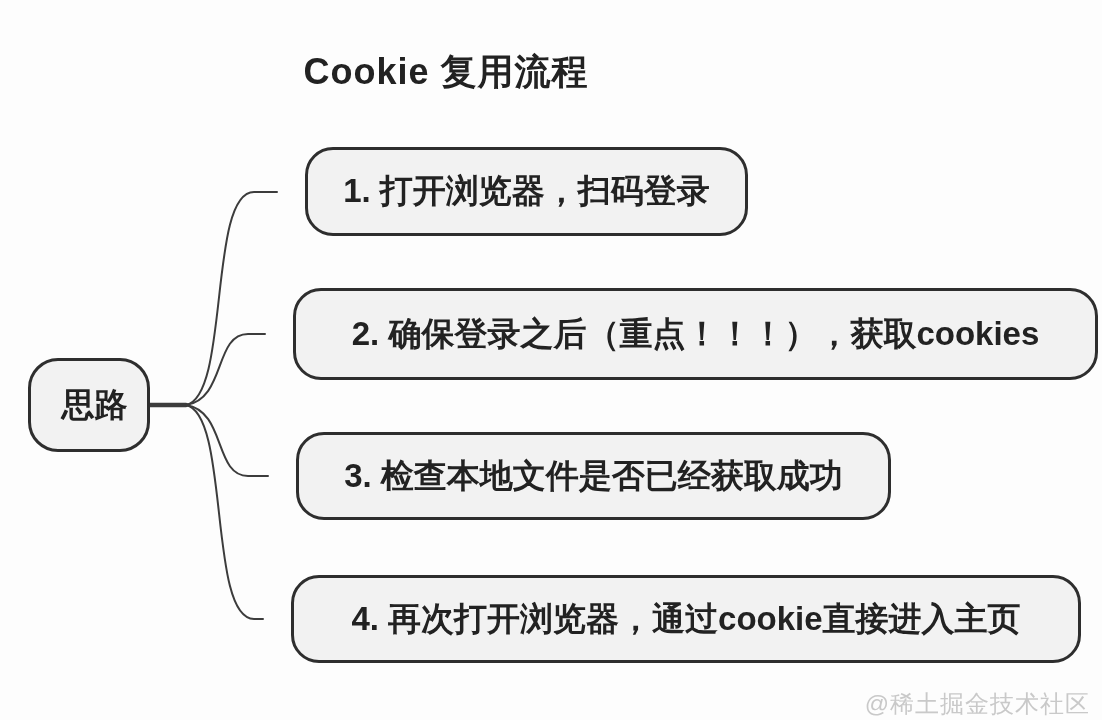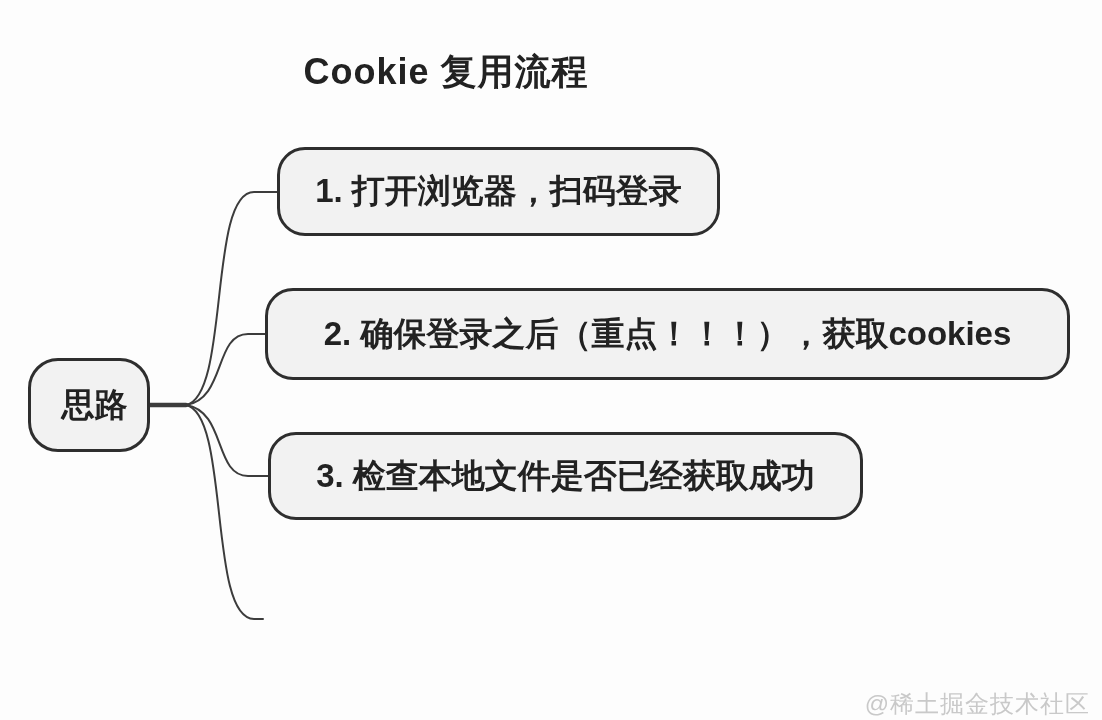--- a/index.html
+++ b/index.html
@@ -56,20 +56,21 @@
     left:28px; top:358px;
     width:122px; height:94px;
     border-radius:30px;
     font-size:33px;
     padding-left:11px;
   }
   .step-node{
     border-radius:28px;
     font-size:33px;
     padding:0 20px;
+    margin-left:28px;
   }
   .step1{left:277px; top:147px; width:443px; height:89px;}
   .step2{left:265px; top:288px; width:805px; height:92px;text-align:center;}
   .step3{left:268px; top:432px; width:595px; height:88px;}
   .step4{left:263px; top:575px; width:790px; height:88px;}
   .watermark{
     position:absolute;
     right:12px; top:688px;
     font-size:24px;
     color:var(--watermark);
@@ -89,16 +90,17 @@
     <path d="M186 405 C 226 399 214 334 248 334 L265 334" stroke-width="2"></path>
     <path d="M186 405 C 226 411 214 476 248 476 L268 476" stroke-width="2"></path>
     <path d="M186 405 C 230 414 208 619 254 619 L263 619" stroke-width="2"></path>
   </svg>
 
   <div class="node root-node">思路</div>
 
   <div class="node step-node step1">1. 打开浏览器，扫码登录</div>
   <div class="node step-node step2">2. 确保登录之后（重点！！！），获取cookies</div>
   <div class="node step-node step3">3. 检查本地文件是否已经获取成功</div>
+  <div class="node step-node step4">4. 再次打开浏览器，通过cookie直接进入主页</div>
 
   <div class="watermark">@稀土掘金技术社区</div>
 
 </div>
 
 </body></html>

